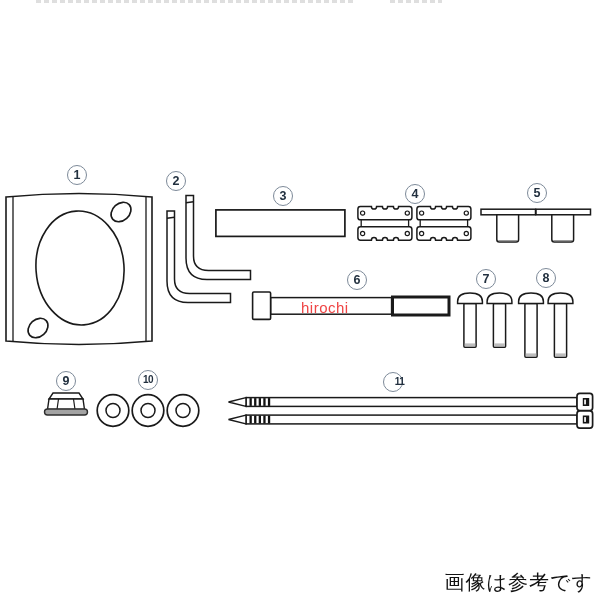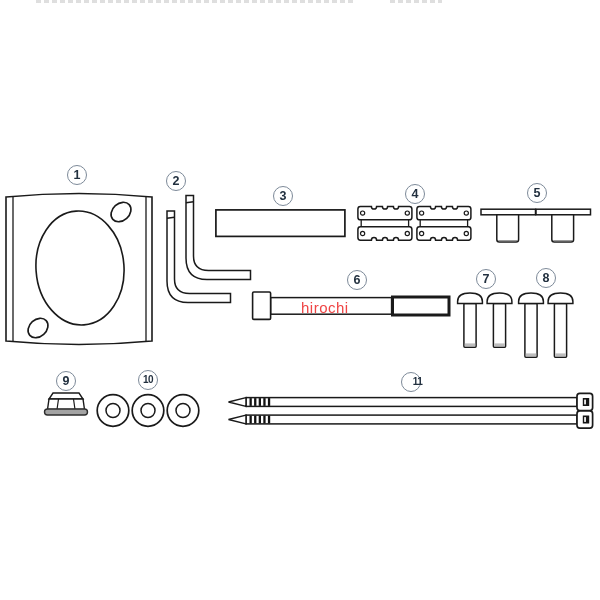--- a/index.html
+++ b/index.html
@@ -29,21 +29,21 @@
   
   #p1{left:0;top:183px;}   #p2{left:160px;top:192px;} #p3{left:215px;top:209px;}
   #p4a{left:357px;top:205px;} #p4b{left:416px;top:205px;}
   #p5a{left:480px;top:207px;} #p5b{left:535px;top:207px;}
   #p6{left:250px;top:289px;} #p7{left:456px;top:291px;} #p8{left:517px;top:291px;}
   #p9{left:43px;top:391px;}  #p10{left:95px;top:392px;} #p11{left:226px;top:388px;}
   
   #l1{left:67px;top:165px;}  #l2{left:166px;top:171px;} #l3{left:273px;top:186px;}
   #l4{left:405px;top:184px;} #l5{left:527px;top:183px;} #l6{left:347px;top:270px;}
   #l7{left:476px;top:269px;} #l8{left:536px;top:268px;} #l9{left:56px;top:371px;}
-  #l10{left:138px;top:370px;} #l11{left:401px;top:372px;padding-left:13px;}
+  #l10{left:138px;top:370px;} #l11{left:383px;top:372px;padding-left:13px;}
 </style>
 </head>
 <body>
 
 <div class="canvas">
 
   <div class="clip-frag" style="left:36px;width:320px;"></div>
   <div class="clip-frag" style="left:390px;width:52px;"></div>
 
   <div class="part-label" id="l1">1</div>
@@ -203,14 +203,15 @@
         <rect x="32.7" y="10.1" width="2.3" height="7.8" fill="#111" stroke="none"></rect>
         <rect x="37.3" y="10.1" width="2.3" height="7.8" fill="#111" stroke="none"></rect>
         <rect x="41.9" y="10.1" width="2.3" height="7.8" fill="#111" stroke="none"></rect>
         <rect x="351" y="5.4" width="15.6" height="17.2" rx="2.8" stroke-width="1.7"></rect>
         <rect x="356.8" y="10" width="6.4" height="8" fill="#161616" stroke="none"></rect>
         <rect x="358.2" y="11.6" width="1.7" height="4.8" fill="#fff" stroke="none"></rect>
       </g>
     </svg>
   </div>
 
+  <div class="footer-note">画像は参考です</div>
 
 </div>
 
 </body></html>

